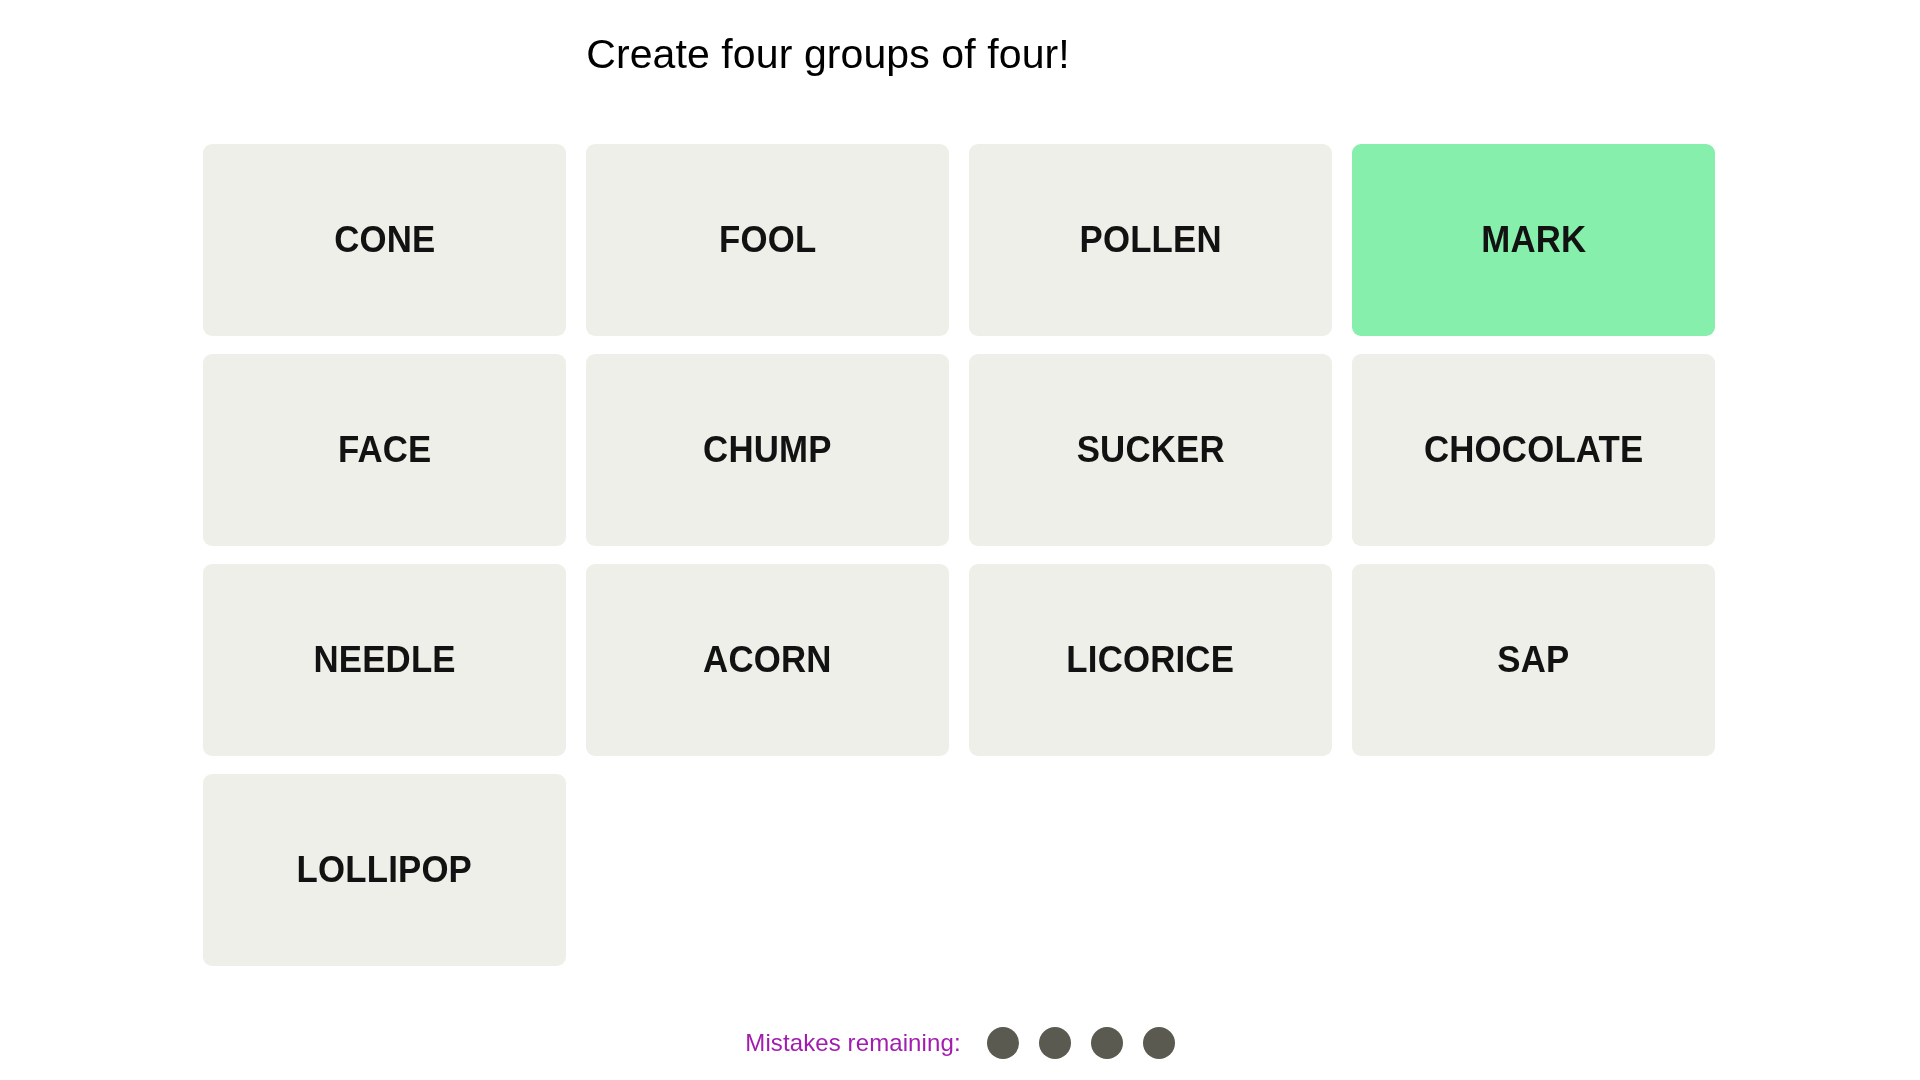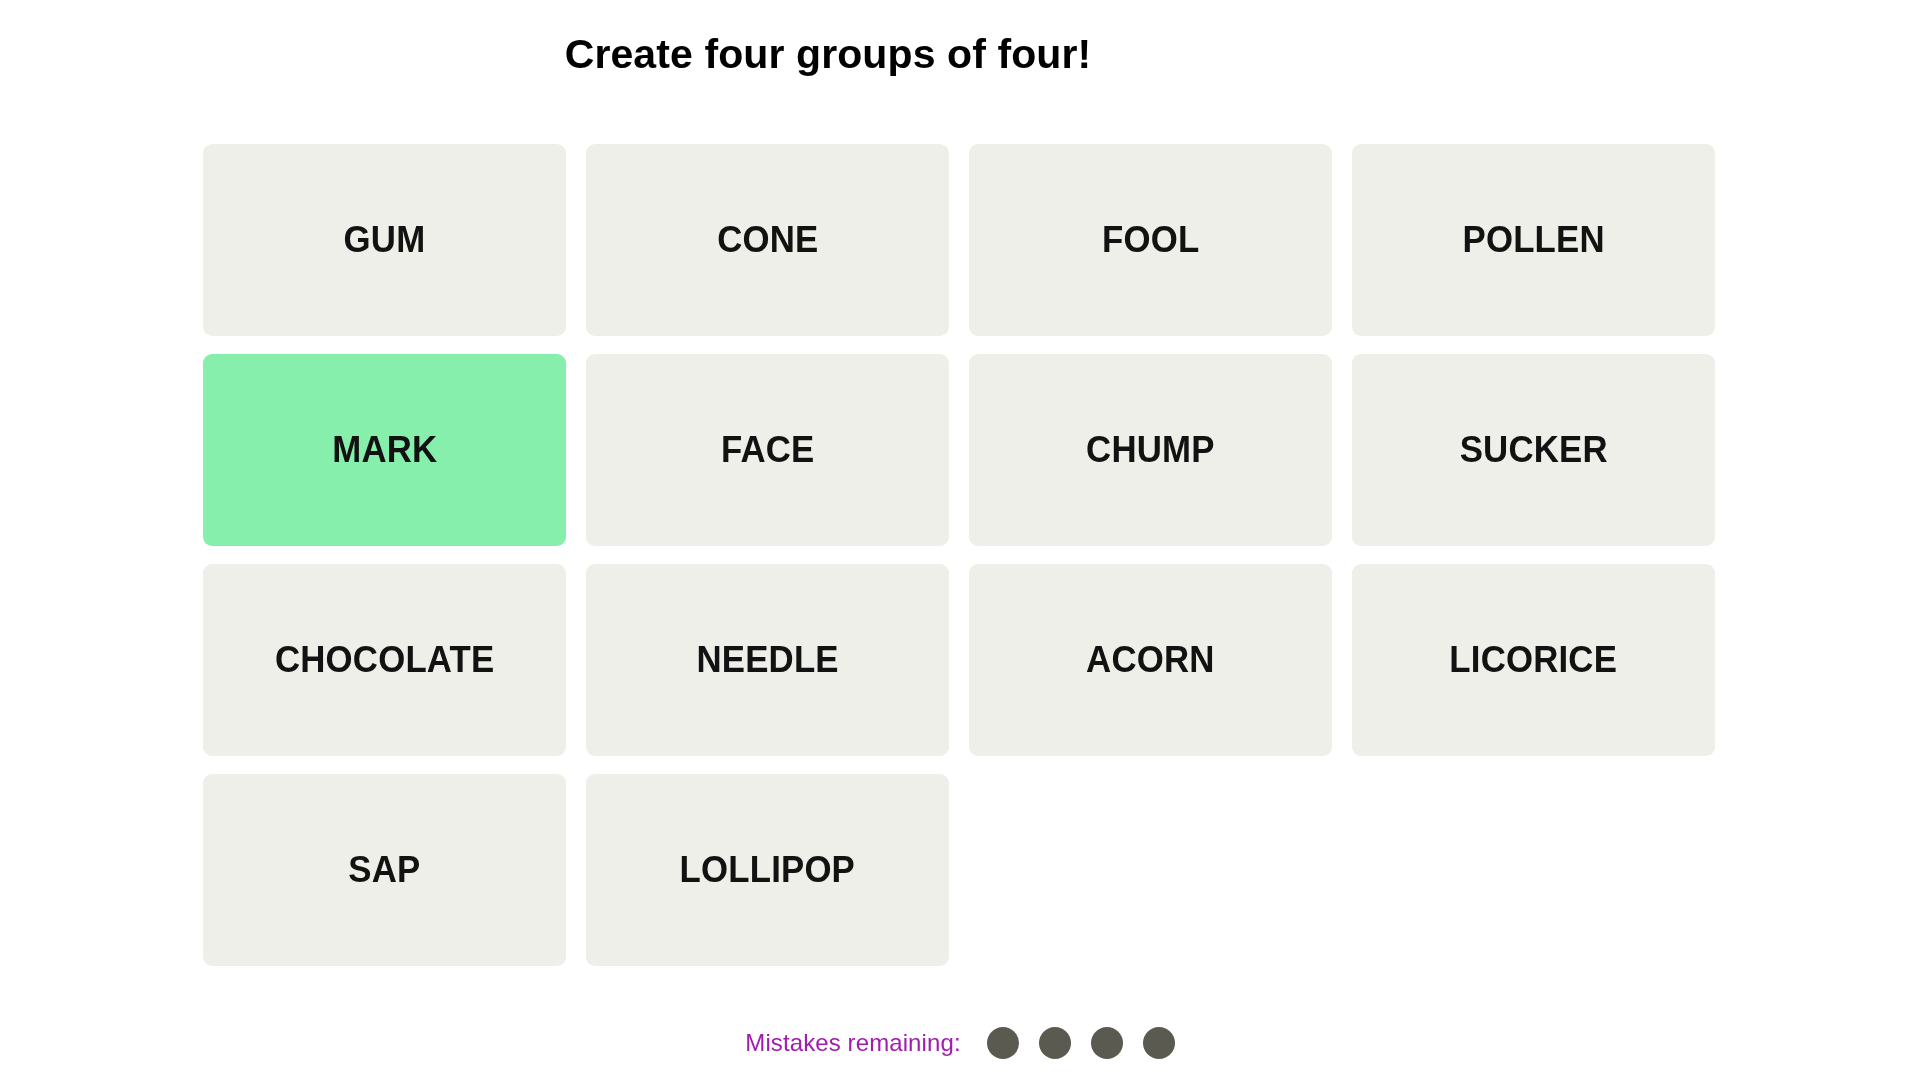--- a/index.html
+++ b/index.html
@@ -23,21 +23,21 @@
   }
 
   
   .title {
     position: absolute;
     top: 30px;
     left: 0;
     width: 1656px;
     text-align: center;
     font-size: 41px;
-    font-weight: 700;
+    font-weight: 400;
     color: #000000;
     letter-spacing: 0.1px;
     line-height: 1.2;
   }
 
   
   .grid {
     position: absolute;
     left: 203px;
     top: 144px;
@@ -111,23 +111,20 @@
 </head>
 <body style="background: rgb(255, 255, 255);">
 
 <div id="app">
 
   <div class="title" style="color: rgb(0, 0, 0);">Create four groups of four!</div>
 
   <div class="grid">
 
     <div class="tile" style="background: rgb(239, 239, 233);">
-      <span class="tile-label" style="color: rgb(18, 18, 18);">GUM</span>
-    </div>
-    <div class="tile" style="background: rgb(239, 239, 233);">
       <span class="tile-label" style="color: rgb(18, 18, 18);">CONE</span>
     </div>
     <div class="tile" style="background: rgb(239, 239, 233);">
       <span class="tile-label" style="color: rgb(18, 18, 18);">FOOL</span>
     </div>
 
     <div class="tile" style="background: rgb(239, 239, 233);">
       <span class="tile-label" style="color: rgb(18, 18, 18);">POLLEN</span>
     </div>
     <div class="tile" style="background: #86efac;">

